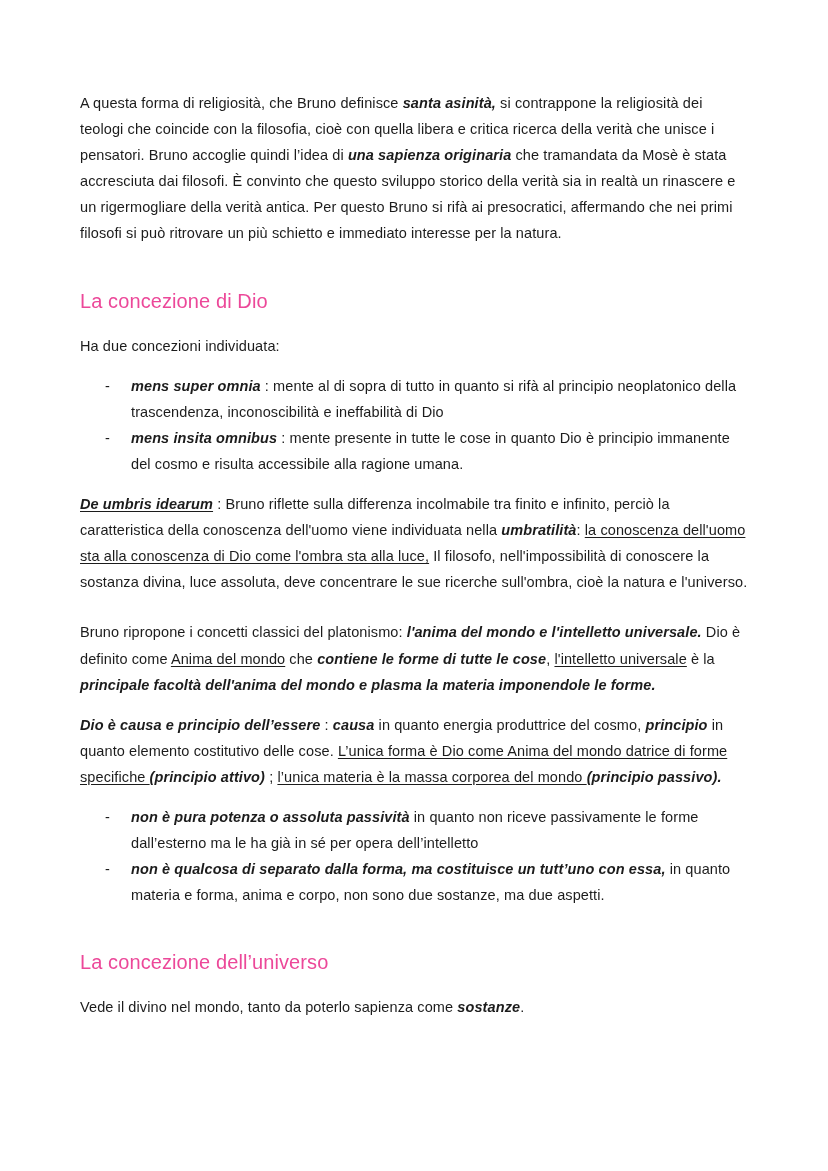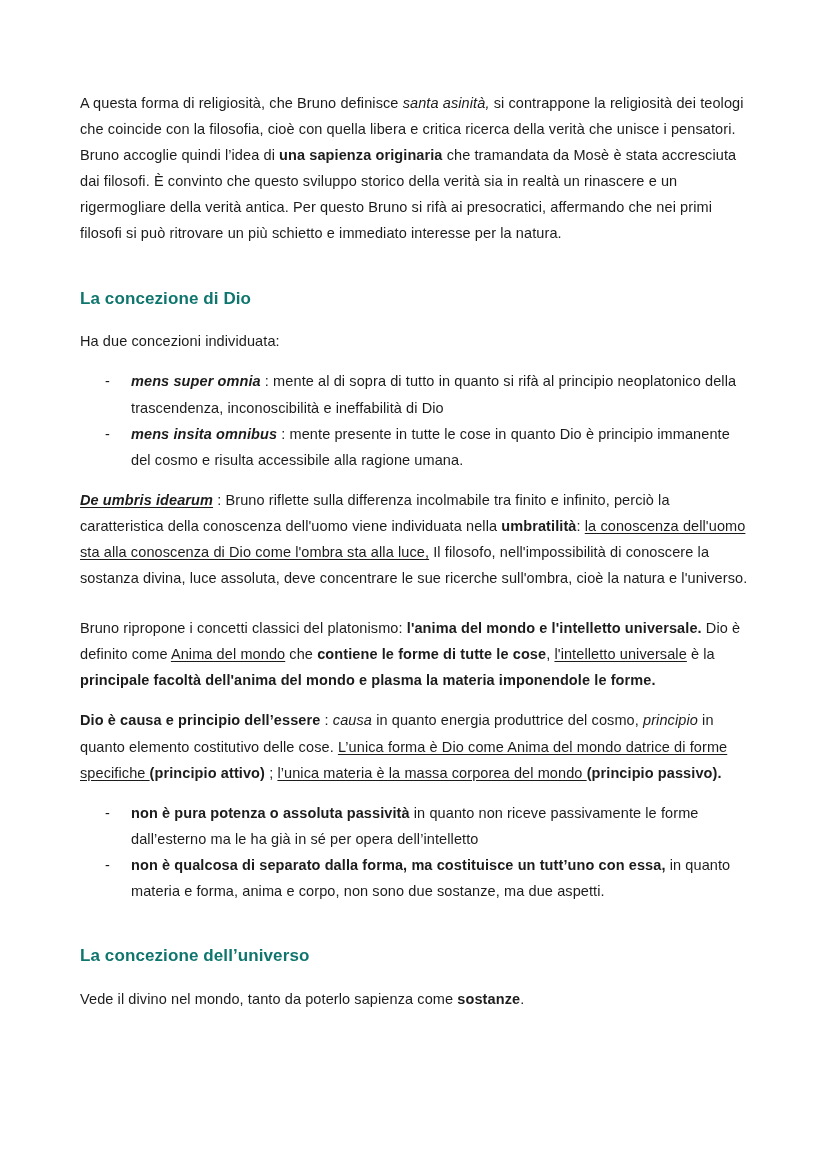--- a/index.html
+++ b/index.html
@@ -14,41 +14,41 @@
     padding: 90px 80px 60px 80px;
     font-family: "Liberation Sans", sans-serif;
     font-size: 14.5px;
     line-height: 1.8;
     color: #1c1c1c;
     letter-spacing: 0.1px;
     background: #ffffff;
   }
   .para { margin: 0 0 14px 0; }
   .heading {
-    font-size: 17px;
-    font-weight: 700;
-    color: #0f766e;
+    font-size: 20px;
+    font-weight: 400;
+    color: #ec4899;
     line-height: 1.4;
     margin: 40px 0 18px 0;
   }
   .heading.mt-xl { }
   .gap-top { margin-top: 24px; }
   .dash-list {
     list-style: none;
     margin: 0 0 14px 0;
     padding: 0 0 0 25px;
   }
   .dash-list .li {
     display: flex;
     align-items: flex-start;
   }
   .dash { flex: 0 0 26px; }
   .li-text { flex: 1; }
-  .b { font-weight: 700; }
-  .i { font-style: italic; }
+  .b { font-weight: 700; font-style: italic; }
+  .i { font-style: italic; font-weight: bold; }
   .u { text-decoration: underline; text-underline-offset: 2px; }
 </style>
 </head>
 <body>
 
 <div class="page">
 
   <p class="para"><span>A questa forma di religiosità, che Bruno definisce </span><span class="i">santa asinità,</span><span> si contrappone la religiosità dei teologi che coincide con la filosofia, cioè con quella libera e critica ricerca della verità che unisce i pensatori.  Bruno accoglie quindi l’idea di </span><span class="b">una sapienza originaria</span><span> che tramandata da Mosè è stata accresciuta dai filosofi.  È convinto che questo sviluppo storico della verità sia in realtà un rinascere e un rigermogliare della verità antica. Per questo Bruno si rifà ai presocratici, affermando che nei primi filosofi si può ritrovare un più schietto e immediato interesse per la natura.</span></p>
 
   <h2 class="heading">La concezione di Dio</h2>

